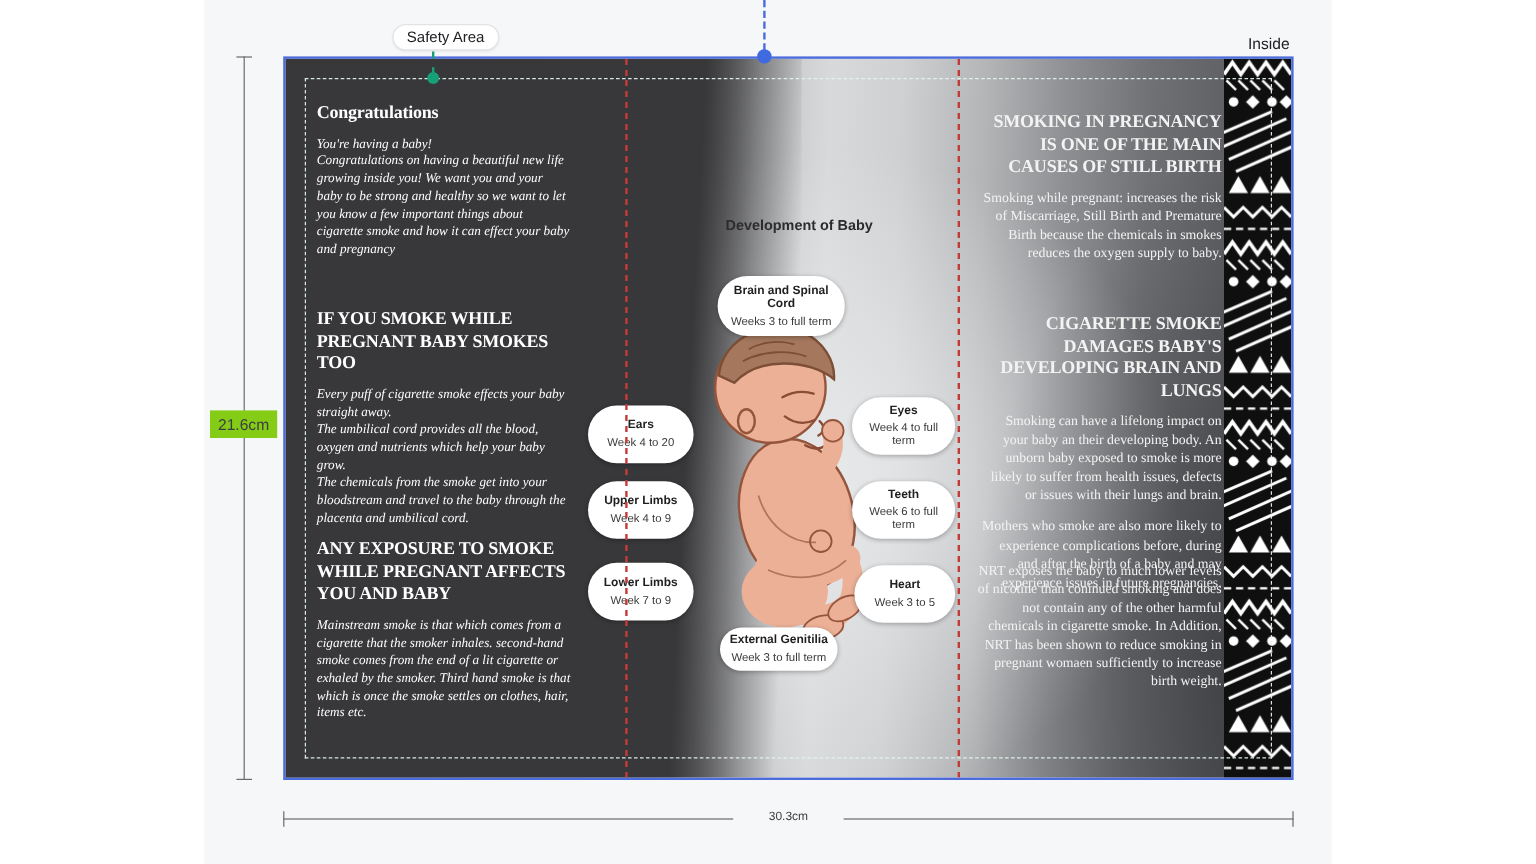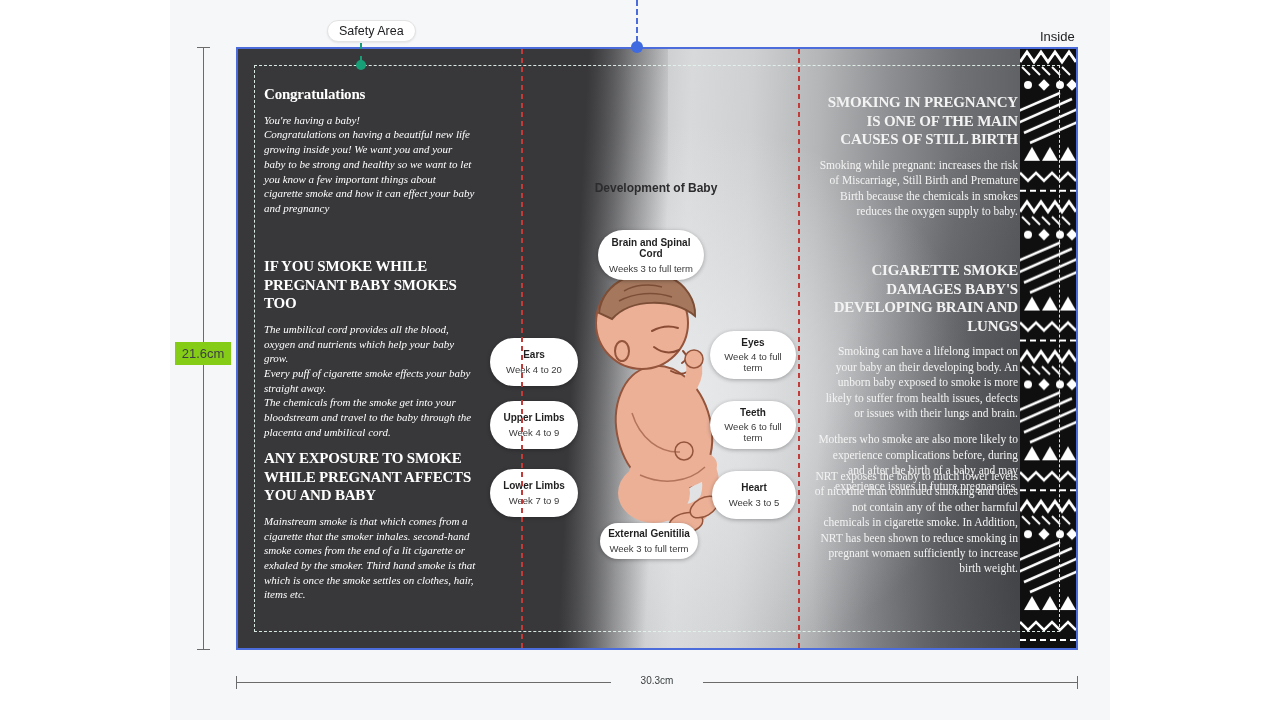--- a/index.html
+++ b/index.html
@@ -33,21 +33,21 @@
   .panel-right { position:absolute; left:576px; top:0; width:204px; color:#f3f3f3; text-align:right; z-index:3; }
   .sec { position:absolute; width:100%;font-family:Liberation Serif, serif; }
   .sec .h { font-weight:bold; font-size:15px; line-height:1.24; letter-spacing:-0.2px; margin-bottom:9px; }
   .sec .p { font-size:11px; line-height:1.34; margin:0; }
   .panel-left .p { font-style:italic; }
   .panel-right .p { font-size:11.5px; }
   .pgap { margin-top:11px !important; }
   .ls1 { top:36px; } .ls2 { top:208px; } .ls3 { top:400px; }
   .rs1 { top:44px;text-align:right; } .rs2 { top:212px; } .rs3 { top:420px; }
 
-  .dev-title { position:absolute; left:328px; top:132px; width:180px; text-align:center;
+  .dev-title { position:absolute; left:338px; top:132px; width:180px; text-align:center;
     font-weight:bold; font-size:12px; color:#2c2c2e; z-index:3; }
 
   .bubble { position:absolute; background:#ffffff; border-radius:26px;
     box-shadow:0 1px 4px rgba(0,0,0,0.3); display:flex; flex-direction:column;
     align-items:center; justify-content:center; z-index:4; padding:4px 6px; text-align:center;margin-top:23px; }
   .bubble .bn { font-weight:bold; font-size:10px; color:#1f1f1f; line-height:1.15; }
   .bubble .bw { font-size:9.5px; color:#3a3a3a; margin-top:3px; }
   .bb-brain { left:360px; top:158px; width:106px; height:50px; }
   .bb-ears  { left:252px; top:266px; width:88px;  height:48px; }
   .bb-upper { left:252px; top:329px; width:88px;  height:48px; }
@@ -112,22 +112,22 @@
     <div class="right-shade"></div>
 
     <div class="panel-left">
       <div class="sec ls1">
         <div class="h">Congratulations</div>
         <p class="p">You're having a baby!</p>
         <p class="p">Congratulations on having a beautiful new life growing inside you! We want you and your baby to be strong and healthy so we want to let you know a few important things about cigarette smoke and how it can effect your baby and pregnancy</p>
       </div>
       <div class="sec ls2">
         <div class="h">IF YOU SMOKE WHILE PREGNANT BABY SMOKES TOO</div>
+        <p class="p">Every puff of cigarette smoke effects your baby straight away.</p>
         <p class="p">The umbilical cord provides all the blood, oxygen and nutrients which help your baby grow.</p>
-        <p class="p">Every puff of cigarette smoke effects your baby straight away.</p>
         <p class="p">The chemicals from the smoke get into your bloodstream and travel to the baby through the placenta and umbilical cord.</p>
       </div>
       <div class="sec ls3">
         <div class="h">ANY EXPOSURE TO SMOKE WHILE PREGNANT AFFECTS YOU AND BABY</div>
         <p class="p">Mainstream smoke is that which comes from a cigarette that the smoker inhales. second-hand smoke comes from the end of a lit cigarette or exhaled by the smoker. Third hand smoke is that which is once the smoke settles on clothes, hair, items etc.</p>
       </div>
     </div>
 
     <div class="dev-title">Development of Baby</div>
 

